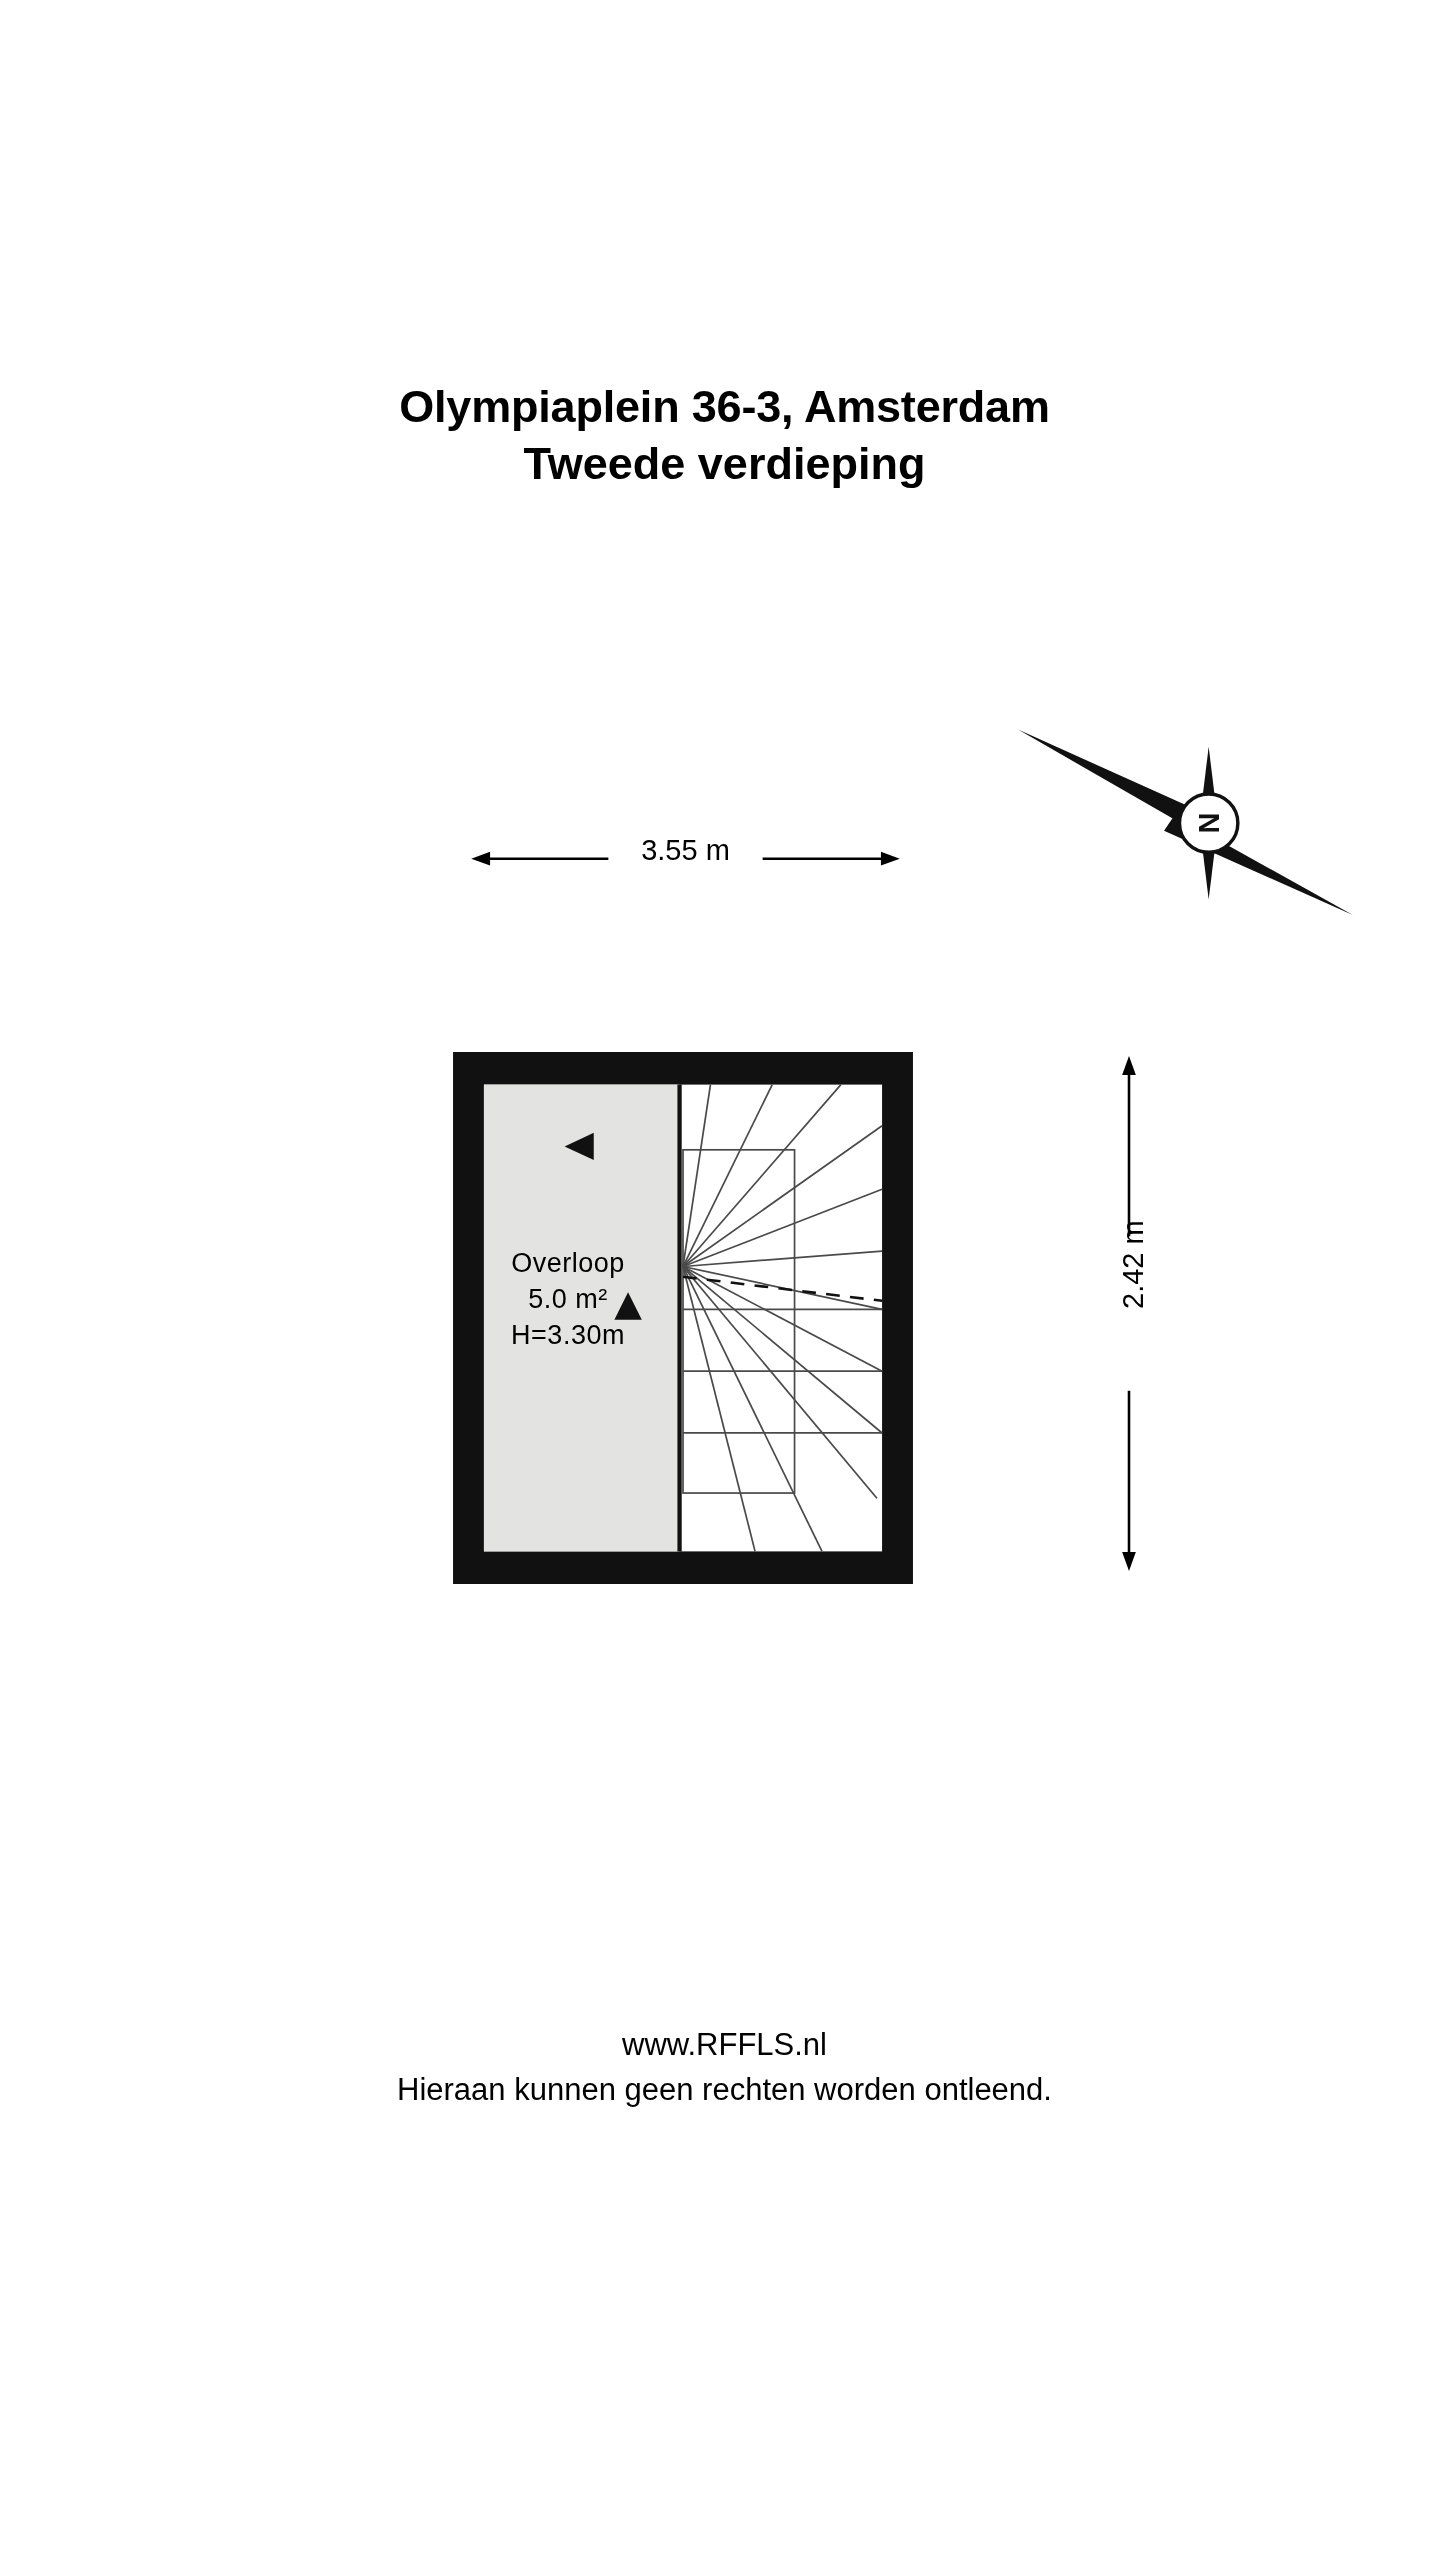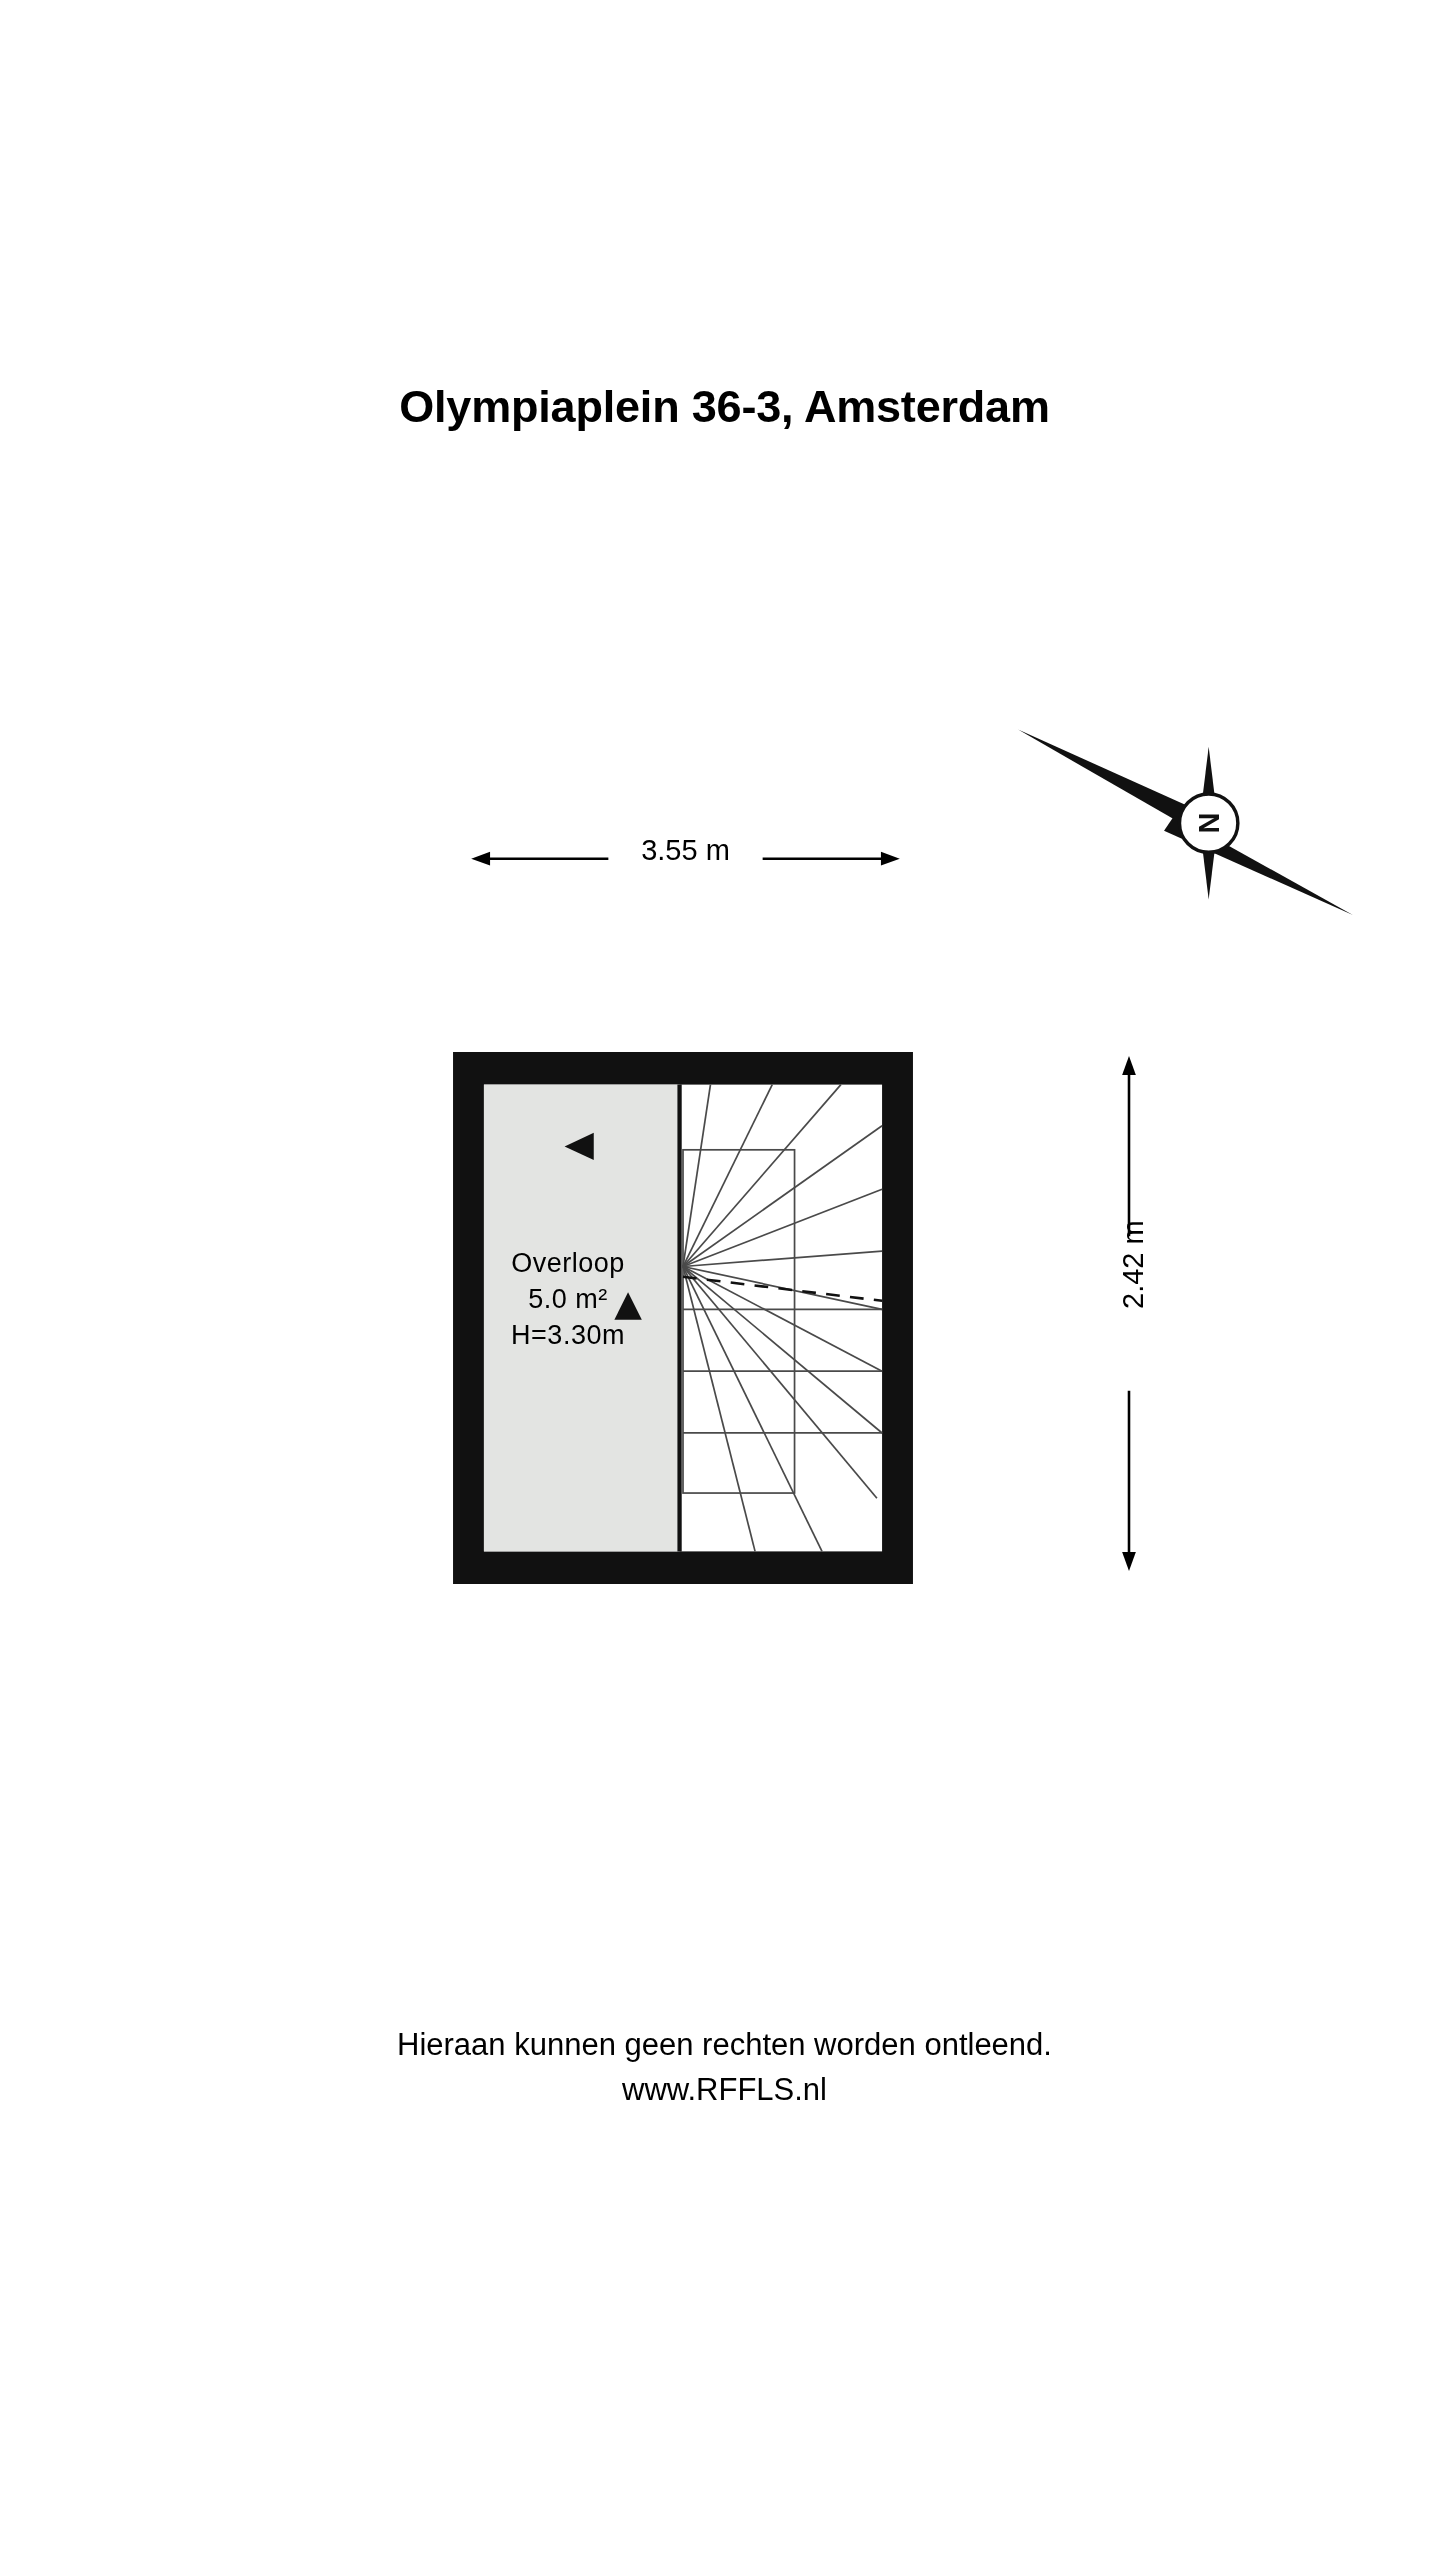--- a/index.html
+++ b/index.html
@@ -119,20 +119,21 @@
     font-size: 31px;
     line-height: 45px;
     white-space: nowrap;
   }
 </style>
 </head>
 <body>
 
 <div id="title-block">
   <div class="line1">Olympiaplein 36-3, Amsterdam</div>
+  <div class="line2">Tweede verdieping</div>
 </div>
 
 <div id="compass">
   <svg width="335" height="206" viewBox="0 0 390 240">
 
     <g>
       <polygon points="0,10 218,108 205,128" fill="#111111"></polygon>
       <polygon points="390,226 170,128 182,110" fill="#111111"></polygon>
     </g>
 
@@ -213,16 +214,16 @@
   </svg>
 </div>
 
 <div id="room-label">
   <div>Overloop</div>
   <div>5.0 m²</div>
   <div>H=3.30m</div>
 </div>
 
 <div id="footer">
+  <div>www.RFFLS.nl</div>
   <div>Hieraan kunnen geen rechten worden ontleend.</div>
-  <div>www.RFFLS.nl</div>
 </div>
 
 
 </body></html>

